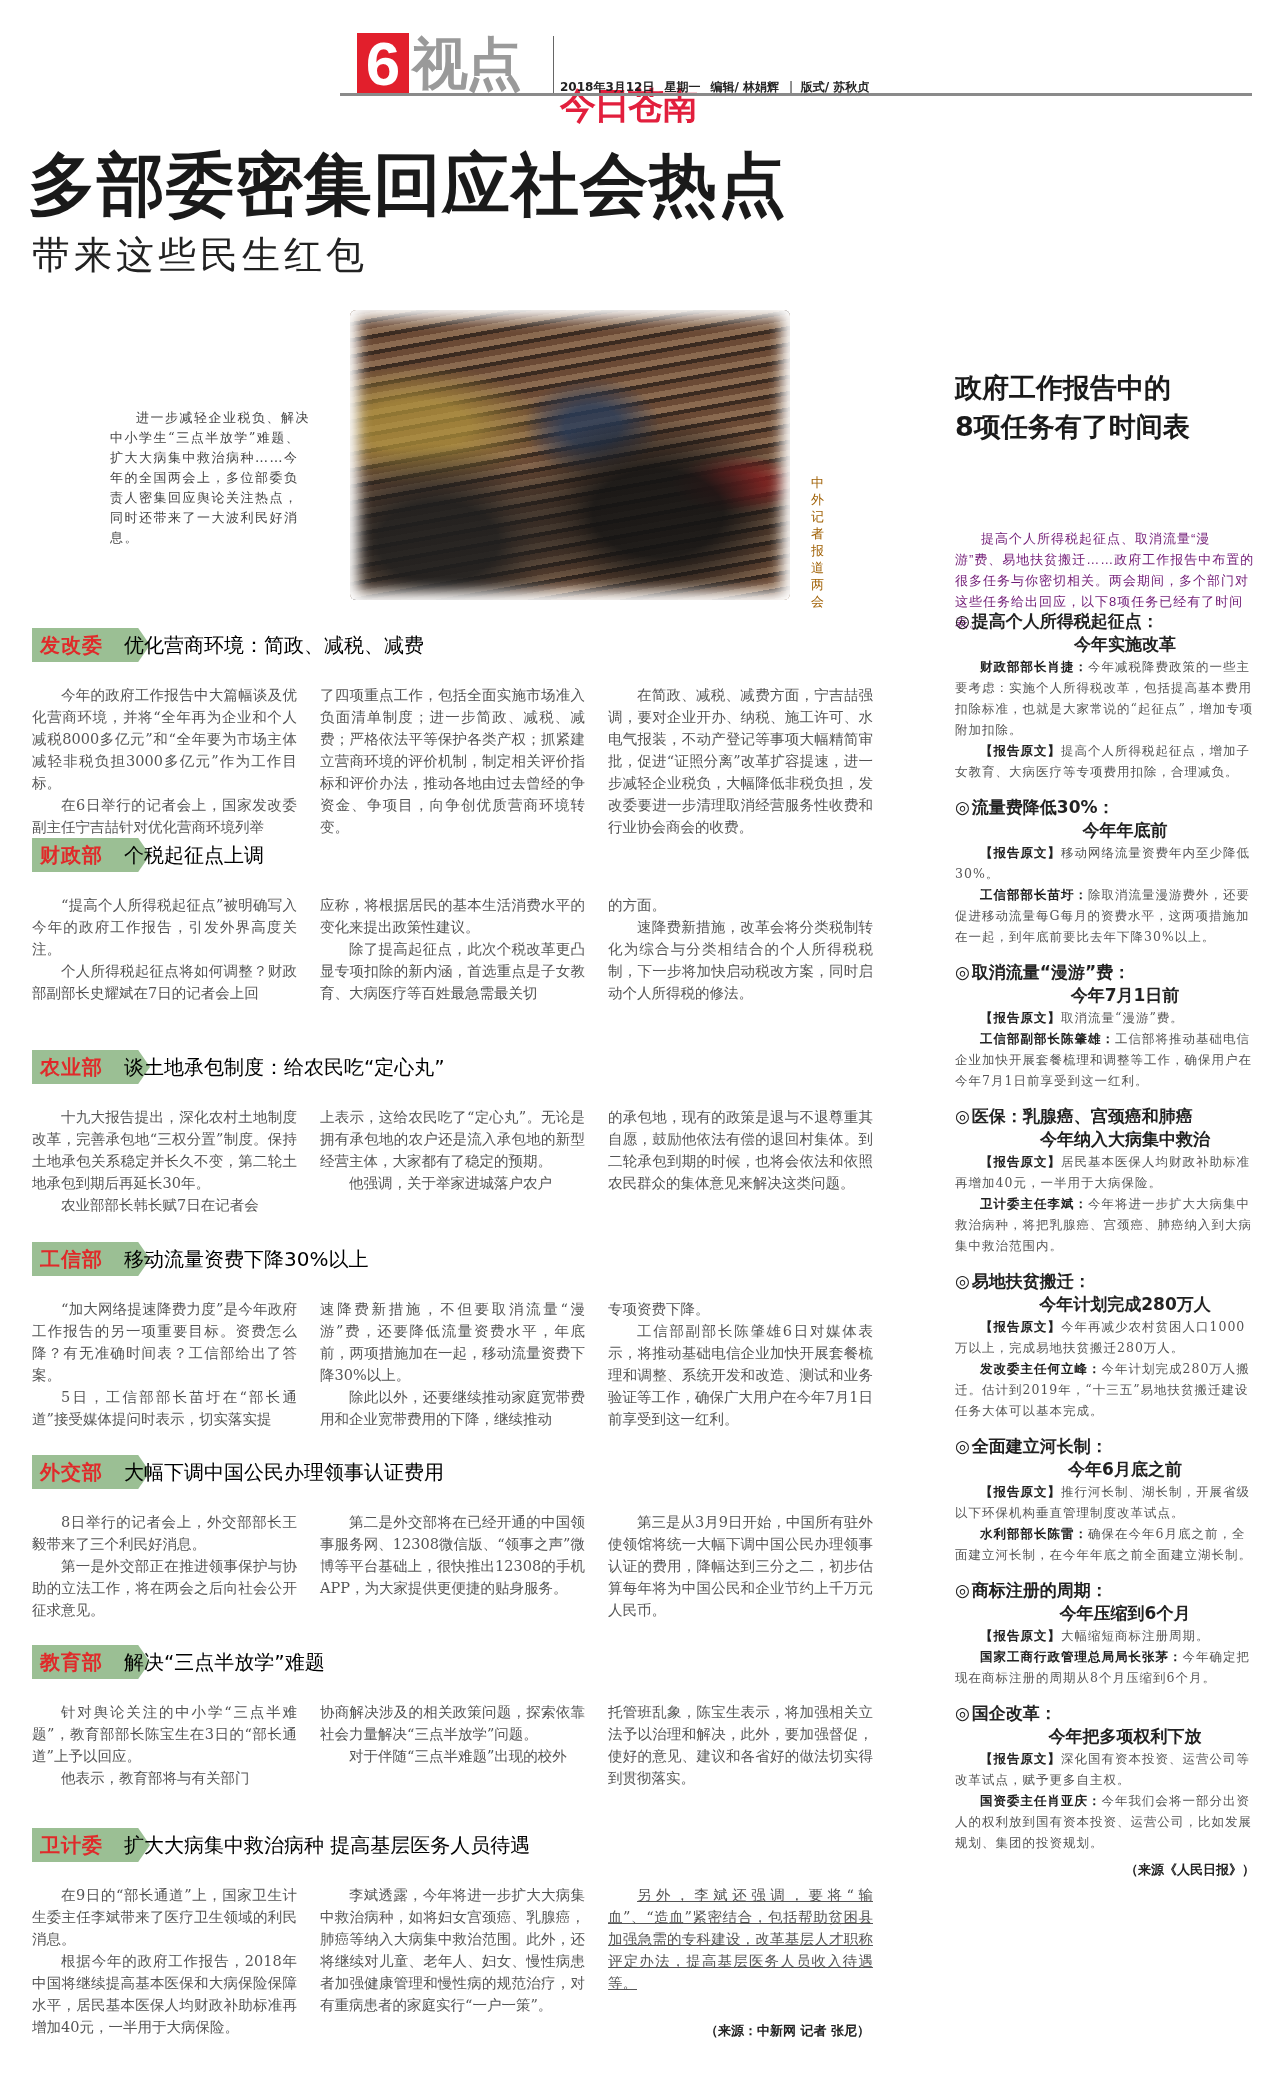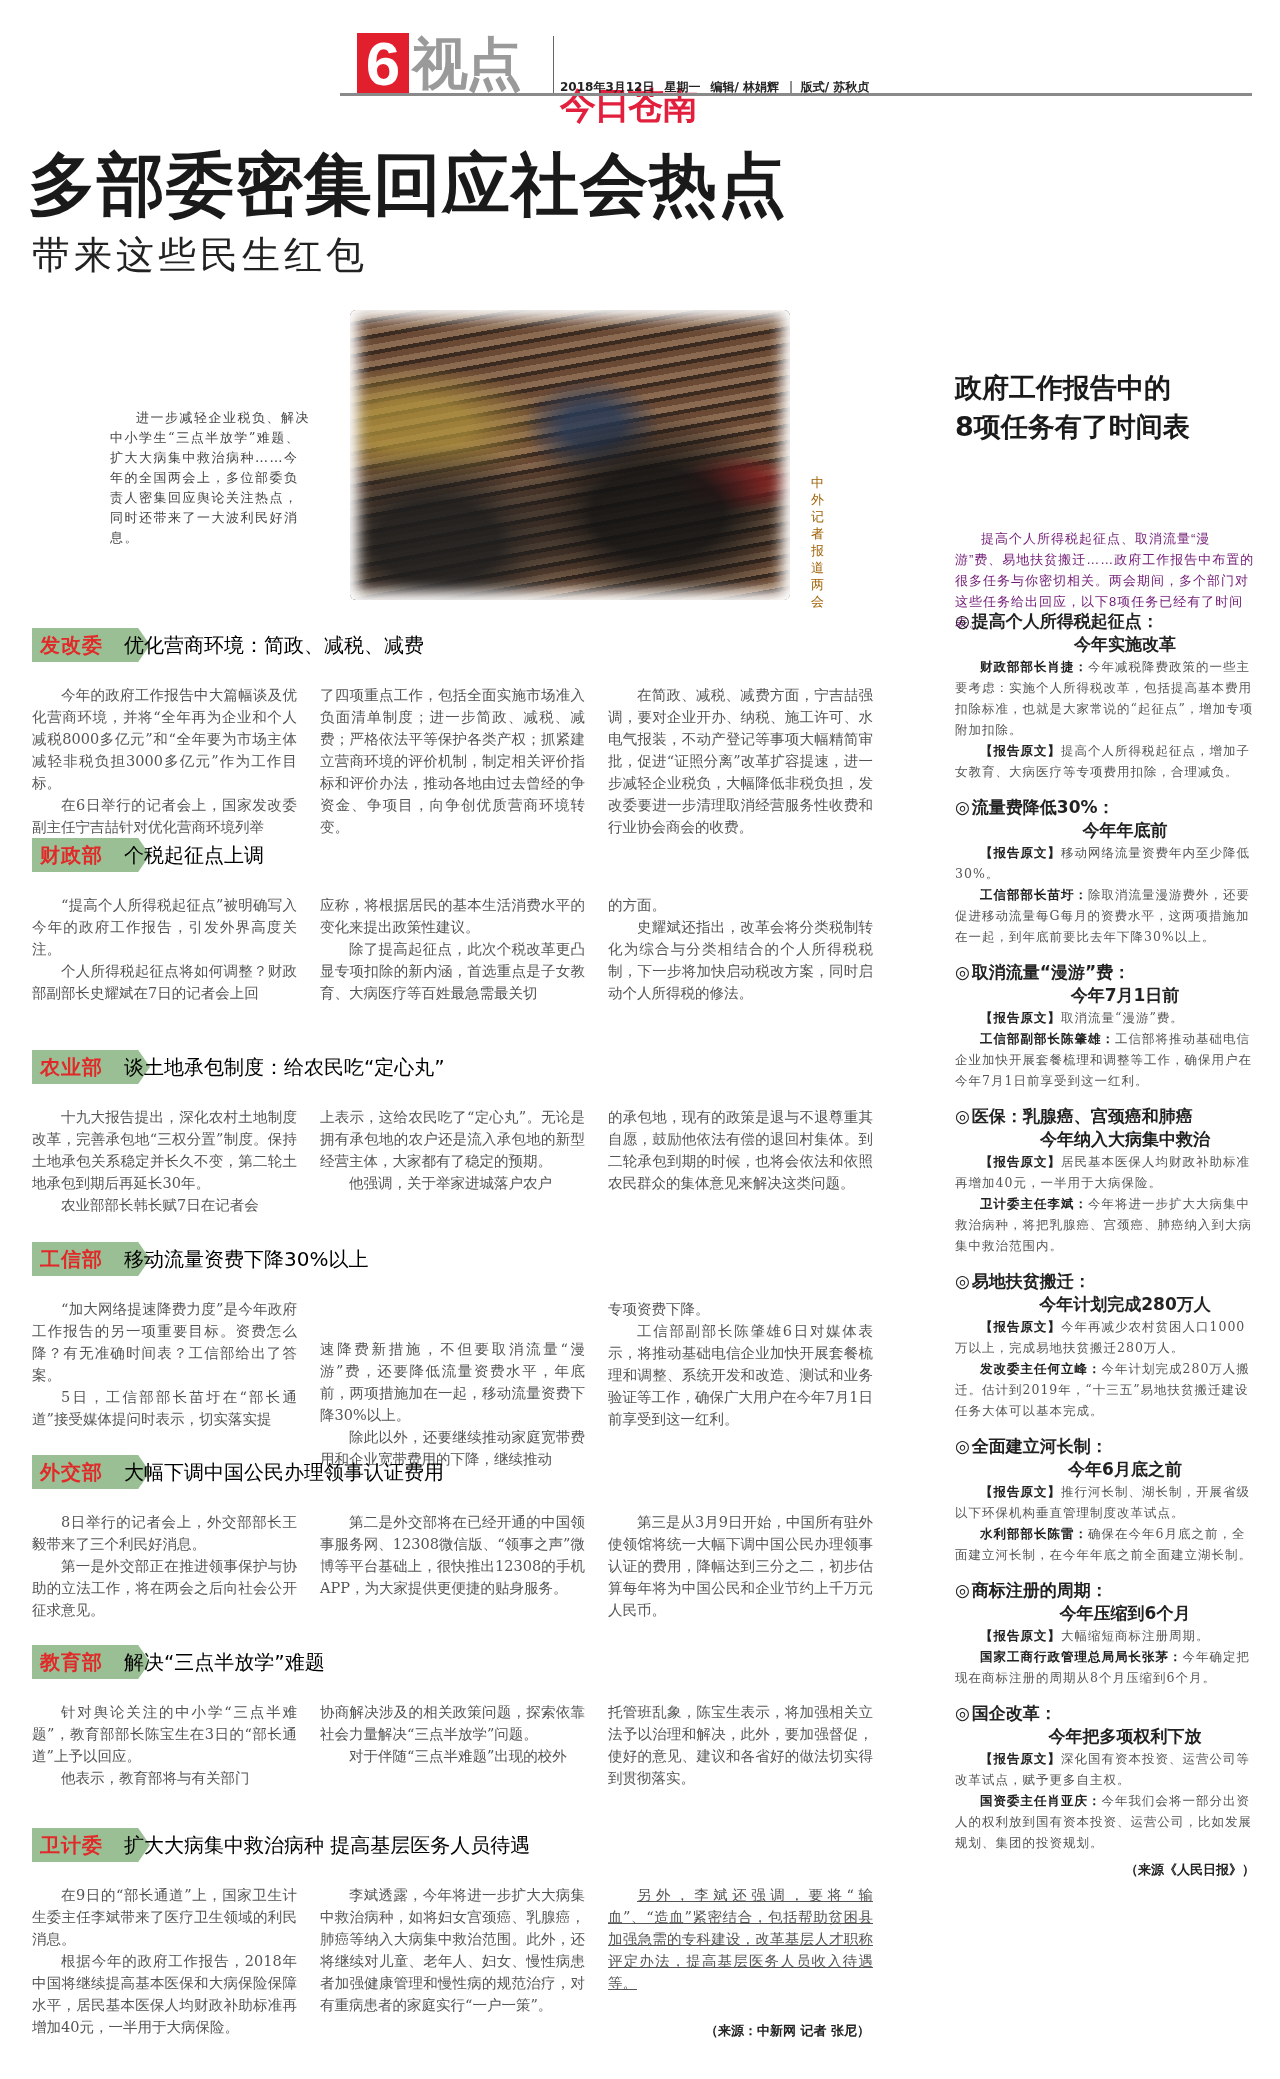--- a/index.html
+++ b/index.html
@@ -109,21 +109,21 @@
     <div class="abs col" style="left: 32px; top: 894px; width: 265px;">
       <p>“提高个人所得税起征点”被明确写入今年的政府工作报告，引发外界高度关注。</p>
       <p>个人所得税起征点将如何调整？财政部副部长史耀斌在7日的记者会上回</p>
     </div>
     <div class="abs col" style="left: 320px; top: 894px; width: 265px;">
       <p class="cont">应称，将根据居民的基本生活消费水平的变化来提出政策性建议。</p>
       <p>除了提高起征点，此次个税改革更凸显专项扣除的新内涵，首选重点是子女教育、大病医疗等百姓最急需最关切</p>
     </div>
     <div class="abs col" style="left: 608px; top: 894px; width: 265px;">
       <p class="cont">的方面。</p>
-      <p>史耀斌还指出，改革会将分类税制转化为综合与分类相结合的个人所得税税制，下一步将加快启动税改方案，同时启动个人所得税的修法。</p>
+      <p>速降费新措施，改革会将分类税制转化为综合与分类相结合的个人所得税税制，下一步将加快启动税改方案，同时启动个人所得税的修法。</p>
     </div>
     <div class="abs sec-head" style="top: 1050px;">
       <div class="tag">
         <div class="tag-label">农业部</div>
       </div>
       <div class="sec-title">谈土地承包制度：给农民吃“定心丸”</div>
     </div>
     <div class="abs col" style="left: 32px; top: 1106px; width: 265px;">
       <p>十九大报告提出，深化农村土地制度改革，完善承包地“三权分置”制度。保持土地承包关系稳定并长久不变，第二轮土地承包到期后再延长30年。</p>
       <p>农业部部长韩长赋7日在记者会</p>
@@ -138,21 +138,21 @@
     <div class="abs sec-head" style="top: 1242px;">
       <div class="tag">
         <div class="tag-label">工信部</div>
       </div>
       <div class="sec-title">移动流量资费下降30%以上</div>
     </div>
     <div class="abs col" style="left: 32px; top: 1298px; width: 265px;">
       <p>“加大网络提速降费力度”是今年政府工作报告的另一项重要目标。资费怎么降？有无准确时间表？工信部给出了答案。</p>
       <p>5日，工信部部长苗圩在“部长通道”接受媒体提问时表示，切实落实提</p>
     </div>
-    <div class="abs col" style="left: 320px; top: 1298px; width: 265px; margin-top: 40px;">
+    <div class="abs col" style="left: 320px; top: 1298px; width: 265px;">
       <p class="cont">速降费新措施，不但要取消流量“漫游”费，还要降低流量资费水平，年底前，两项措施加在一起，移动流量资费下降30%以上。</p>
       <p>除此以外，还要继续推动家庭宽带费用和企业宽带费用的下降，继续推动</p>
     </div>
     <div class="abs col" style="left: 608px; top: 1298px; width: 265px;">
       <p class="cont">专项资费下降。</p>
       <p>工信部副部长陈肇雄6日对媒体表示，将推动基础电信企业加快开展套餐梳理和调整、系统开发和改造、测试和业务验证等工作，确保广大用户在今年7月1日前享受到这一红利。</p>
     </div>
     <div class="abs sec-head" style="top: 1455px;">
       <div class="tag">
         <div class="tag-label">外交部</div>

